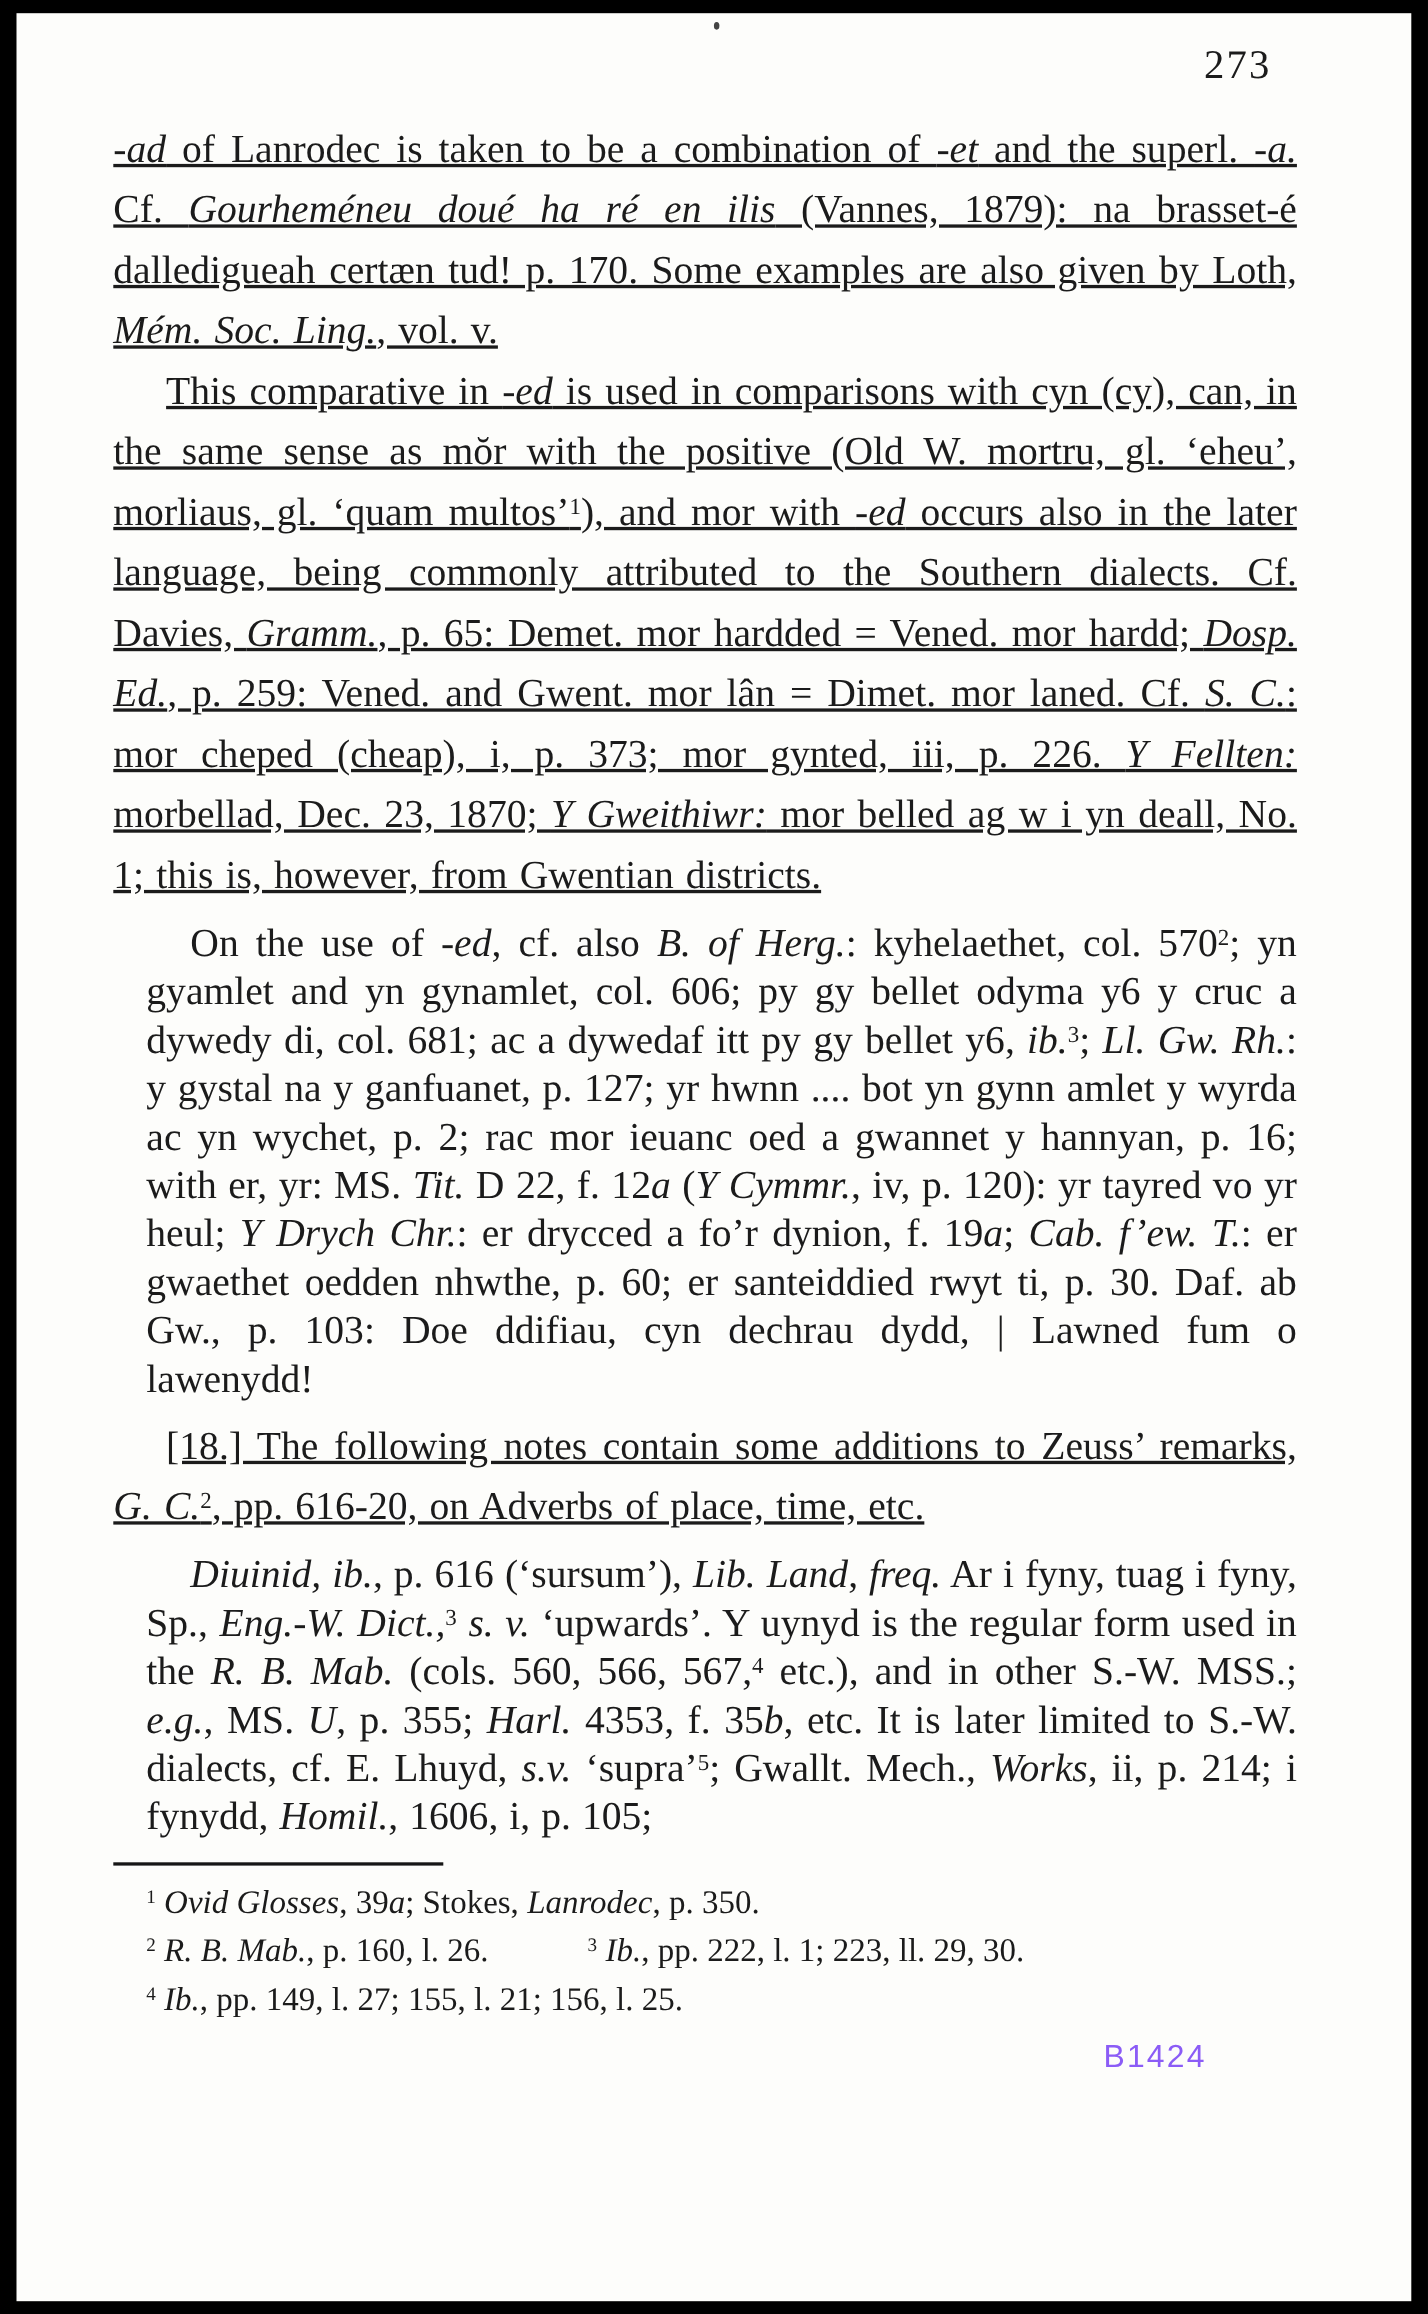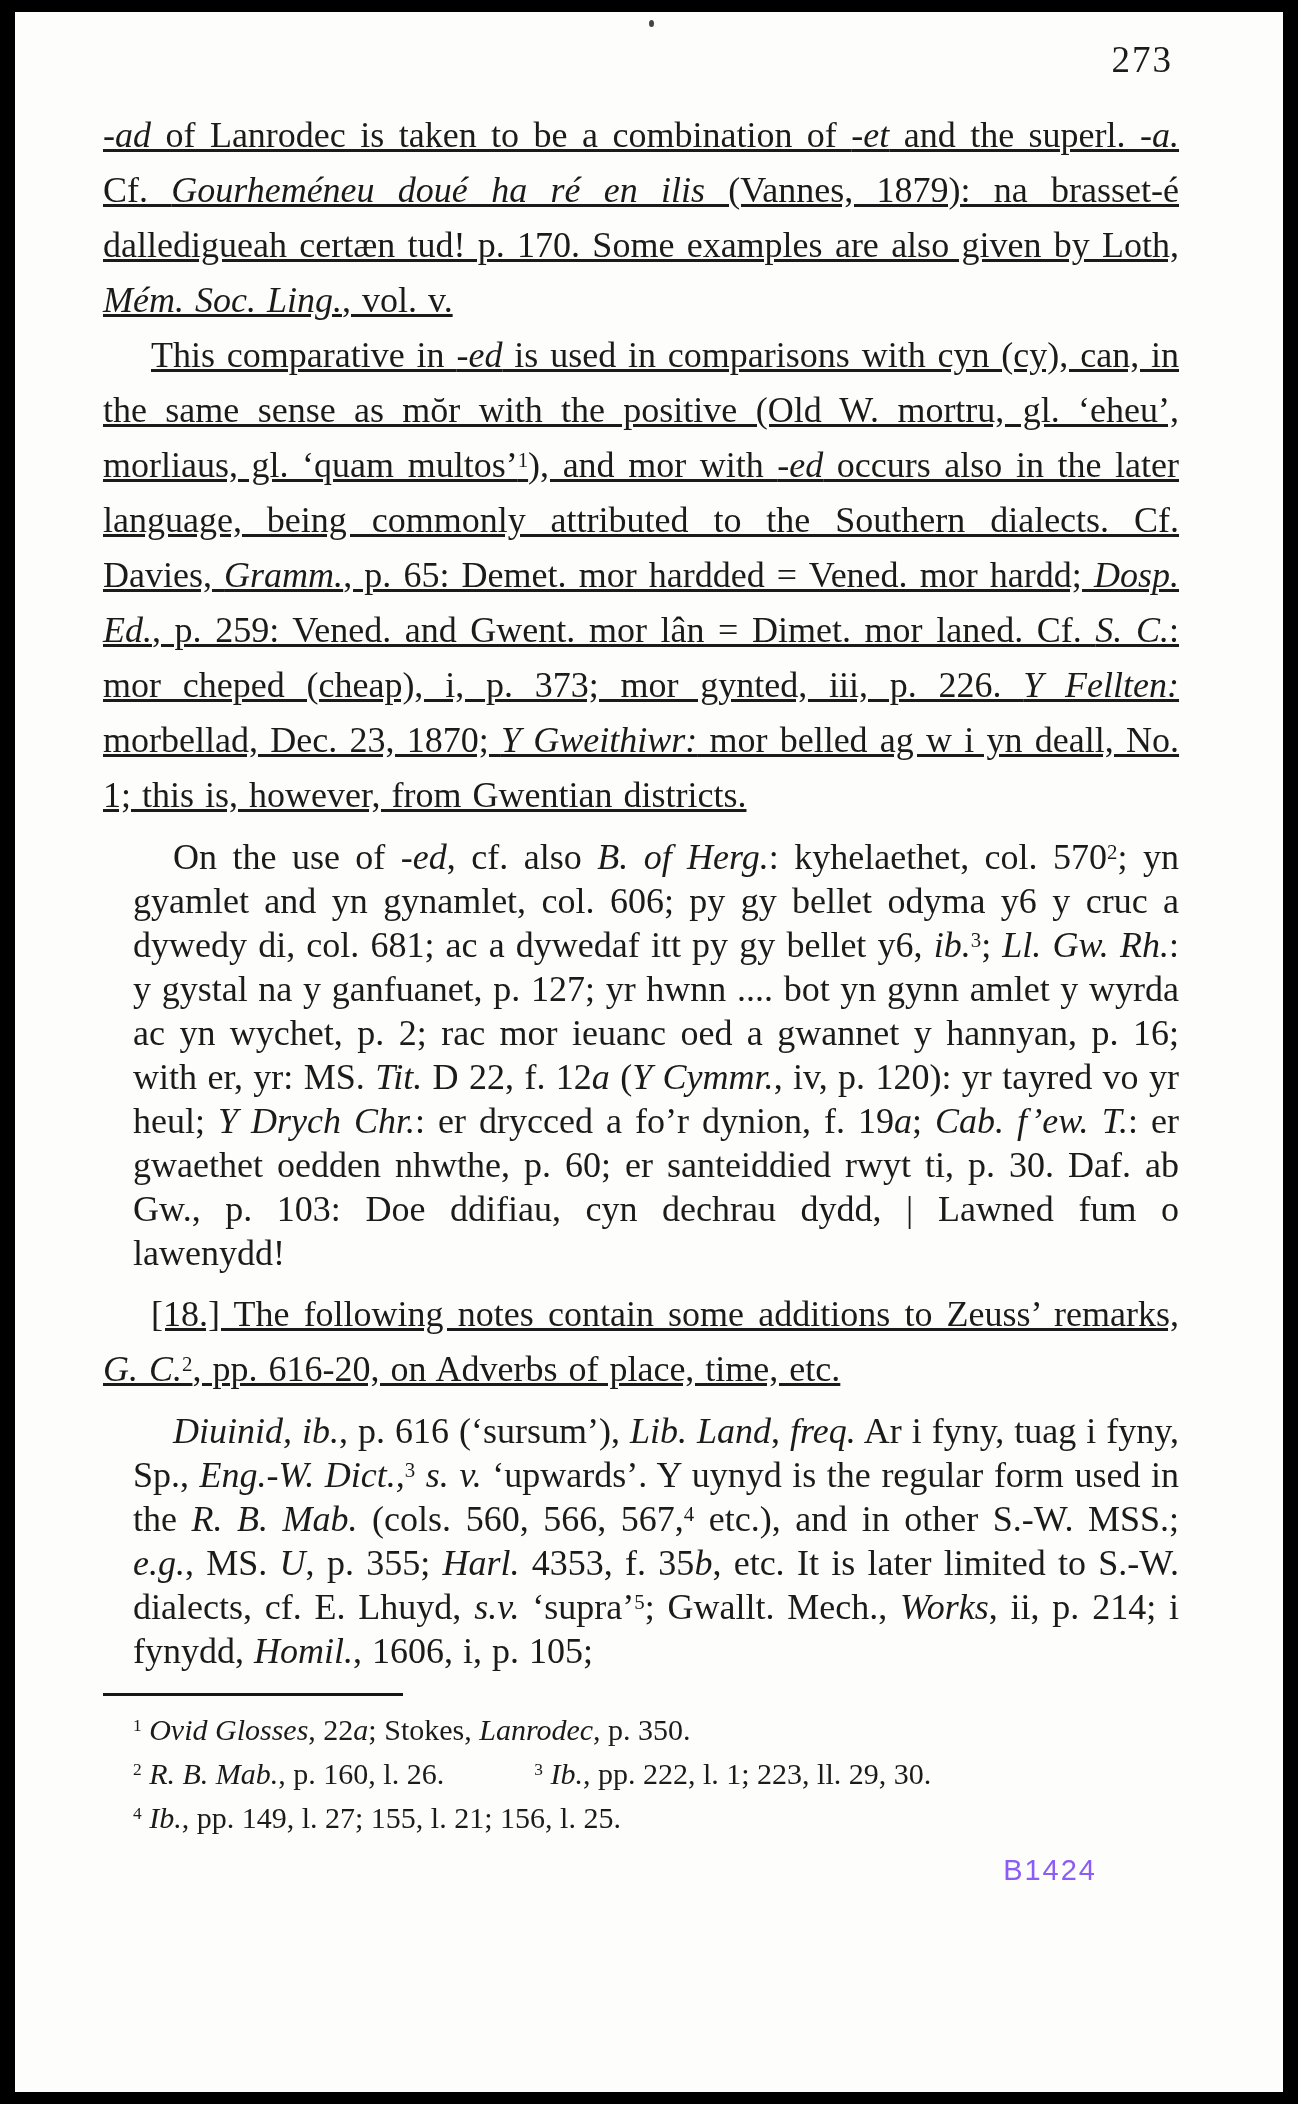--- a/index.html
+++ b/index.html
@@ -44,21 +44,21 @@
     height: 40px;
     text-align: center;
   }
   .rh-text {
     font-size: 27px;
     letter-spacing: 3px;
     word-spacing: 6px;
   }
   .folio {
     position: absolute;
-    right: 6px;
+    right: 23px;
     top: -6px;
     font-size: 37px;
     letter-spacing: 2px;
   }
   p { margin: 0; }
   .main {
     margin-top: 0;
     font-size: 36px;
     line-height: 55px;
     text-align: justify;
@@ -125,21 +125,21 @@
 
     <p class="small"><span>On the use of </span><span class="it">-ed</span><span>, cf. also </span><span class="it">B. of Herg.</span><span>: kyhelaethet, col. 570</span><sup>2</sup><span>; yn gyamlet and yn gynamlet, col. 606; py gy bellet odyma y6 y cruc a dywedy di, col. 681; ac a dywedaf itt py gy bellet y6, </span><span class="it">ib.</span><sup>3</sup><span>; </span><span class="it">Ll. Gw. Rh.</span><span>: y gystal na y ganfuanet, p. 127; yr hwnn .... bot yn gynn amlet y wyrda ac yn wychet, p. 2; rac mor ieuanc oed a gwannet y hannyan, p. 16; with er, yr: MS. </span><span class="it">Tit.</span><span> D 22, f. 12</span><span class="it">a</span><span> (</span><span class="it">Y Cymmr.</span><span>, iv, p. 120): yr tayred vo yr heul; </span><span class="it">Y Drych Chr.</span><span>: er drycced a fo’r dynion, f. 19</span><span class="it">a</span><span>; </span><span class="it">Cab. f’ew. T.</span><span>: er gwaethet oedden nhwthe, p. 60; er santeiddied rwyt ti, p. 30.  Daf. ab Gw., p. 103: Doe ddifiau, cyn dechrau dydd, | Lawned fum o lawenydd!</span></p>
 
     <p class="main sect"><span>[18.] The following notes contain some additions to Zeuss’ remarks, </span><span class="it">G. C.</span><sup>2</sup><span>, pp. 616-20, on Adverbs of place, time, etc.</span></p>
 
     <p class="small"><span class="it">Diuinid, ib.</span><span>, p. 616 (‘sursum’), </span><span class="it">Lib. Land</span><span>, </span><span class="it">freq.</span><span>  Ar i fyny, tuag i fyny, Sp., </span><span class="it">Eng.-W. Dict.,</span><sup>3</sup><span> </span><span class="it">s. v.</span><span> ‘upwards’.  Y uynyd is the regular form used in the </span><span class="it">R. B. Mab.</span><span> (cols. 560, 566, 567,</span><sup>4</sup><span> etc.), and in other S.-W. MSS.; </span><span class="it">e.g.</span><span>, MS. </span><span class="it">U</span><span>, p. 355; </span><span class="it">Harl.</span><span> 4353, f. 35</span><span class="it">b</span><span>, etc.  It is later limited to S.-W. dialects, cf. E. Lhuyd, </span><span class="it">s.v.</span><span> ‘supra’</span><sup>5</sup><span>; Gwallt. Mech., </span><span class="it">Works</span><span>, ii, p. 214; i fynydd, </span><span class="it">Homil.</span><span>, 1606, i, p. 105;</span></p>
 
     <hr class="fn-rule">
 
     <div class="footnotes">
-      <div class="fn"><sup>1</sup><span> </span><span class="it">Ovid Glosses</span><span>, 22</span><span class="it">a</span><span>;  Stokes, </span><span class="it">Lanrodec</span><span>, p. 350.</span></div>
+      <div class="fn"><sup>1</sup><span> </span><span class="it">Ovid Glosses</span><span>, 39</span><span class="it">a</span><span>;  Stokes, </span><span class="it">Lanrodec</span><span>, p. 350.</span></div>
       <div class="fn"><sup>2</sup><span> </span><span class="it">R. B. Mab.</span><span>, p. 160, l. 26.</span><span>&nbsp;&nbsp;&nbsp;&nbsp;&nbsp;&nbsp;&nbsp;&nbsp;&nbsp;&nbsp;&nbsp;&nbsp;</span><sup>3</sup><span> </span><span class="it">Ib.</span><span>, pp. 222, l. 1;  223, ll. 29, 30.</span></div>
       <div class="fn"><sup>4</sup><span> </span><span class="it">Ib.</span><span>, pp. 149, l. 27;  155, l. 21;  156, l. 25.</span></div>
     </div>
 
     <div class="catalog">B1424</div>
 
   </div>
 </div>
 
 </body></html>

